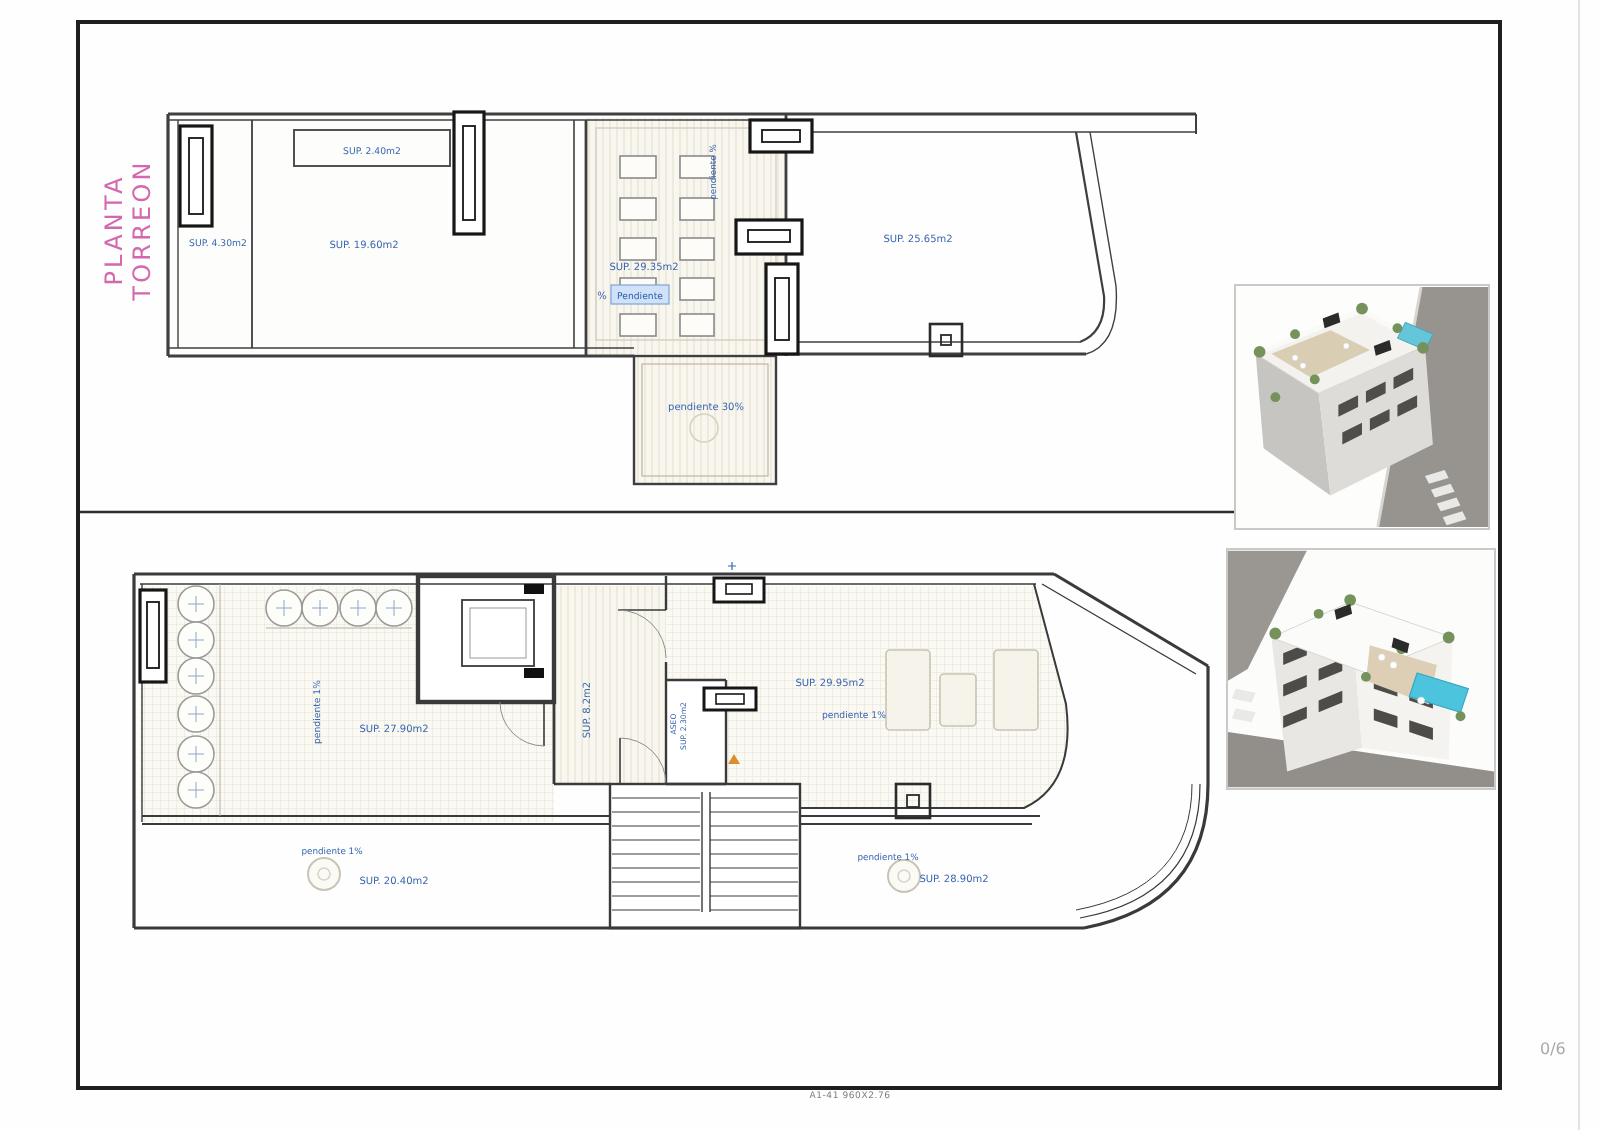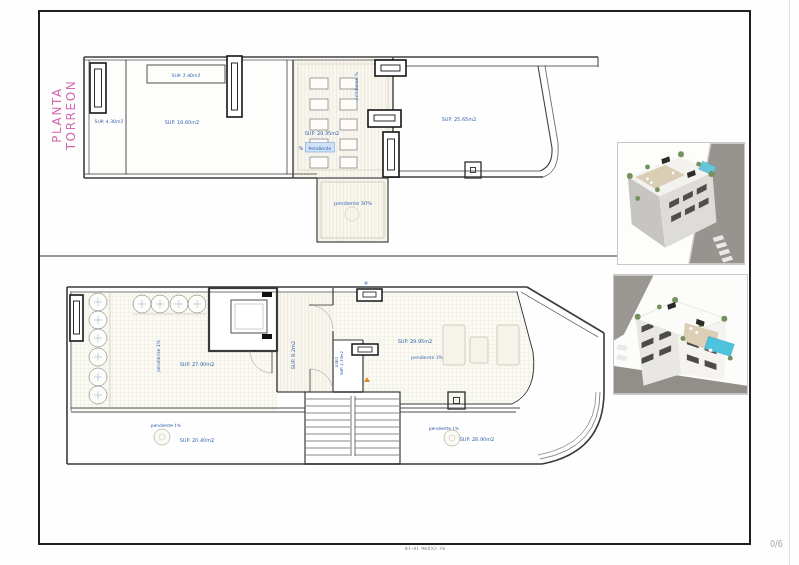--- a/index.html
+++ b/index.html
@@ -10,21 +10,21 @@
   .sheet-title{position:absolute;left:-8px;top:108px;width:130px;height:14px;
         text-align:center;transform:rotate(-90deg);transform-origin:center;
         color:#d368ae;font-size:12px;letter-spacing:1.6px;font-weight:400;}
   .plans{position:absolute;left:0;top:0;}
   .render{position:absolute;background:#fff;border:1px solid #c9c9c9;box-sizing:border-box;}
   .render.r1{left:617px;top:142px;width:128px;height:123px;}
   .render.r2{left:613px;top:274px;width:135px;height:121px;}
   .render svg{display:block;width:100%;height:100%;}
   .footer-note{position:absolute;left:370px;top:546px;width:110px;text-align:center;
         font-size:4.5px;color:#7d7d7d;letter-spacing:0.3px;}
-  .page-indicator{position:absolute;left:770px;top:540px;font-size:8px;color:#a8a8a8;}
+  .page-indicator{position:absolute;left:770px;top:520px;font-size:8px;color:#a8a8a8;}
   .page-edge{position:absolute;left:789px;top:0;width:1px;height:565px;background:#e3e3e3;}
   svg text{font-family:"DejaVu Sans", sans-serif;}
 </style>
 </head>
 <body>
 
 <div class="page">
 
   <div class="frame"></div>
   <div class="sheet-title">PLANTA TORREON</div>

